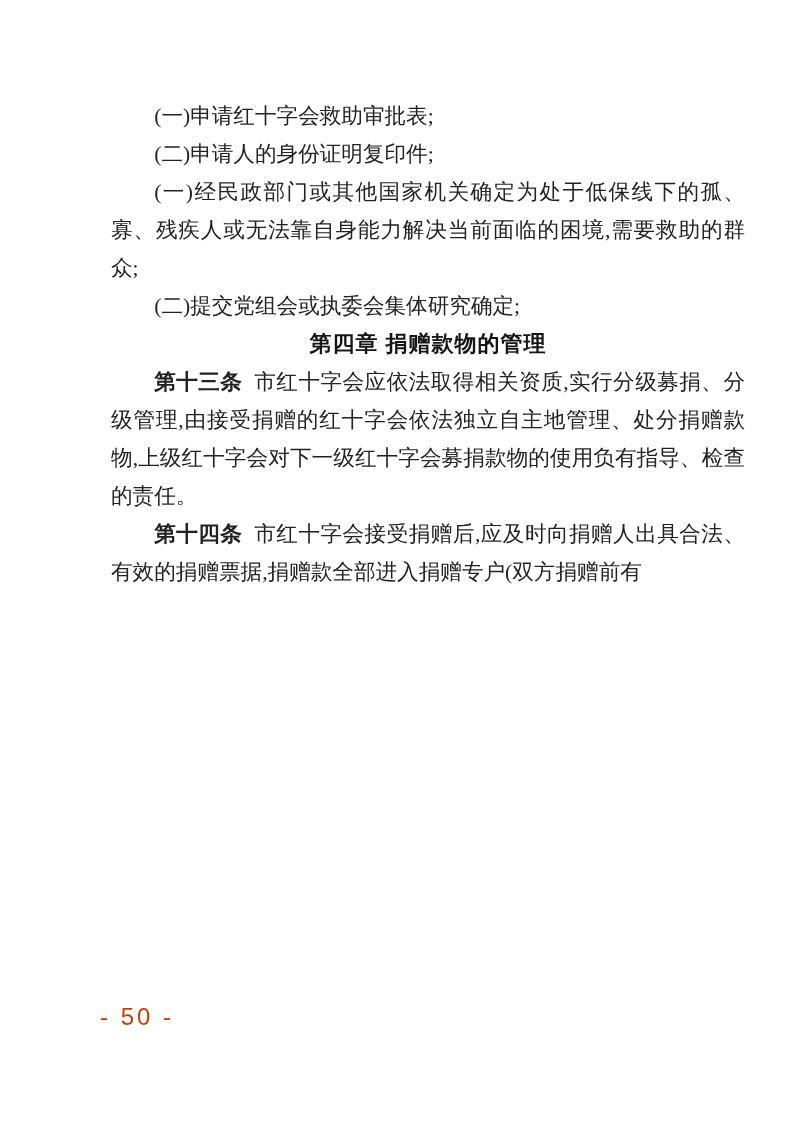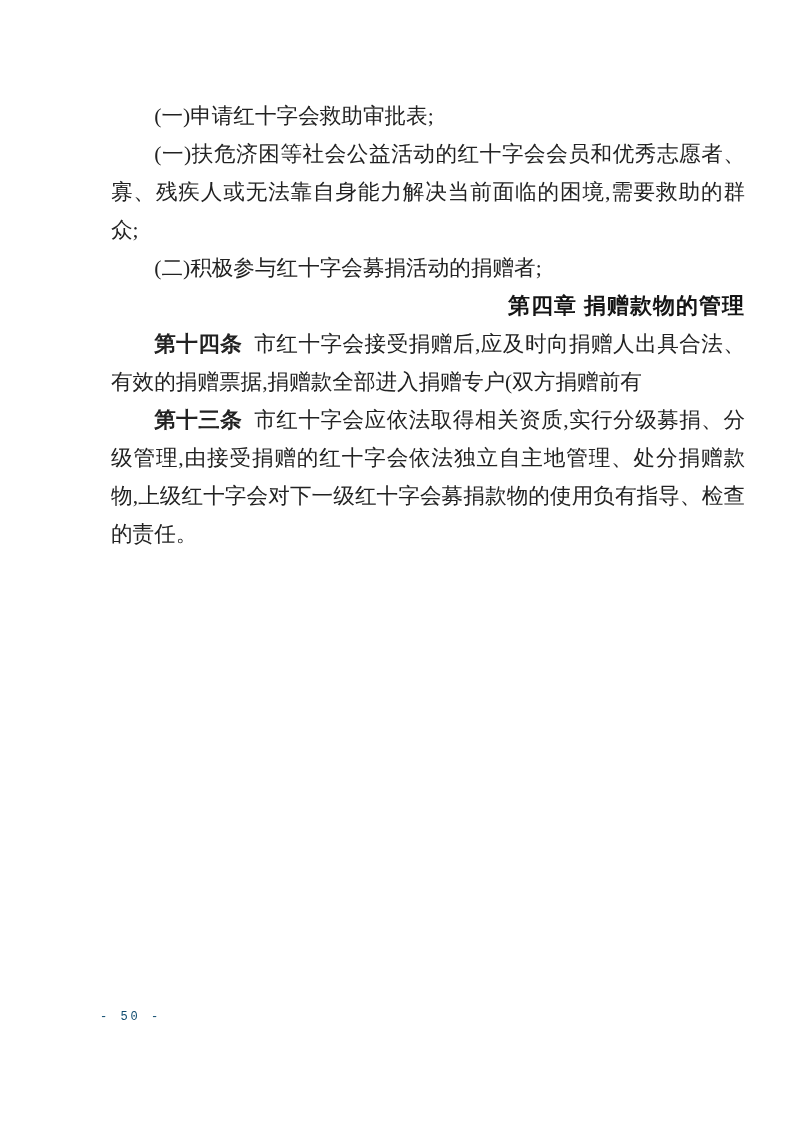--- a/index.html
+++ b/index.html
@@ -38,55 +38,56 @@
   .lead {
     font-weight: 700;
     margin-right: 0.55em;
   }
   .chapter {
     margin: 0;
     font-family: "Liberation Sans", sans-serif;
     font-weight: 700;
     font-size: 22px;
     line-height: 38px;
-    text-align: right;
+    text-align: center;
     text-indent: 0;
     color: #151515;
     letter-spacing: 1px;
   }
   .page-number {
     position: absolute;
     left: 100px;
     top: 1005px;
-    font-size: 12px;
+    font-size: 24px;
     line-height: 24px;
-    color: #0c4a6e;
+    color: #c2410c;
     letter-spacing: 3px;
-    font-family: Liberation Mono, monospace;
+    font-family: Liberation Sans, sans-serif;
   }
 </style>
 </head>
 <body>
 
 <div class="page">
   <main class="content">
 
     <p class="para">(一)申请红十字会救助审批表;</p>
 
+    <p class="para">(二)申请人的身份证明复印件;</p>
 
 
 
-    <p class="para">(一)扶危济困等社会公益活动的红十字会会员和优秀志愿者、寡、残疾人或无法靠自身能力解决当前面临的困境,需要救助的群众;</p>
+    <p class="para">(一)经民政部门或其他国家机关确定为处于低保线下的孤、寡、残疾人或无法靠自身能力解决当前面临的困境,需要救助的群众;</p>
 
-    <p class="para">(二)积极参与红十字会募捐活动的捐赠者;</p>
+    <p class="para">(二)提交党组会或执委会集体研究确定;</p>
 
 
 
     <h2 class="chapter">第四章 捐赠款物的管理</h2>
 
+    <p class="para"><span class="lead">第十三条</span><span>市红十字会应依法取得相关资质,实行分级募捐、分级管理,由接受捐赠的红十字会依法独立自主地管理、处分捐赠款物,上级红十字会对下一级红十字会募捐款物的使用负有指导、检查的责任。</span></p>
+
     <p class="para"><span class="lead">第十四条</span><span>市红十字会接受捐赠后,应及时向捐赠人出具合法、有效的捐赠票据,捐赠款全部进入捐赠专户(双方捐赠前有</span></p>
-
-    <p class="para"><span class="lead">第十三条</span><span>市红十字会应依法取得相关资质,实行分级募捐、分级管理,由接受捐赠的红十字会依法独立自主地管理、处分捐赠款物,上级红十字会对下一级红十字会募捐款物的使用负有指导、检查的责任。</span></p>
 
   </main>
 
   <footer class="page-number">- 50 -</footer>
 </div>
 
 </body></html>

